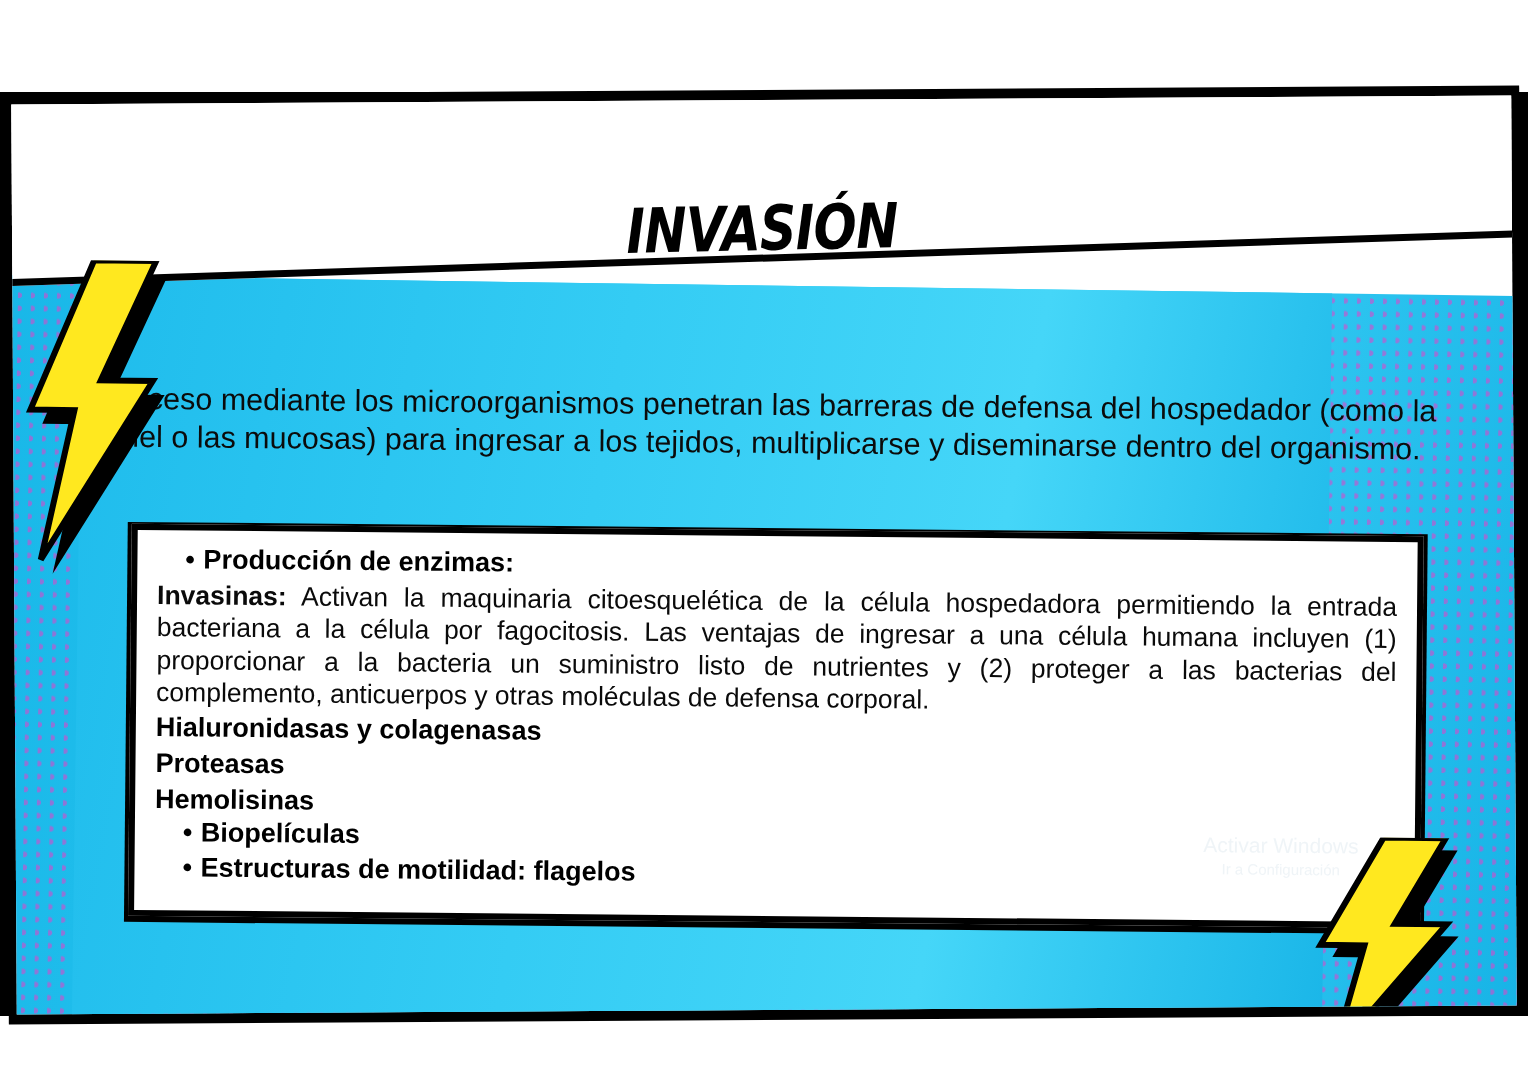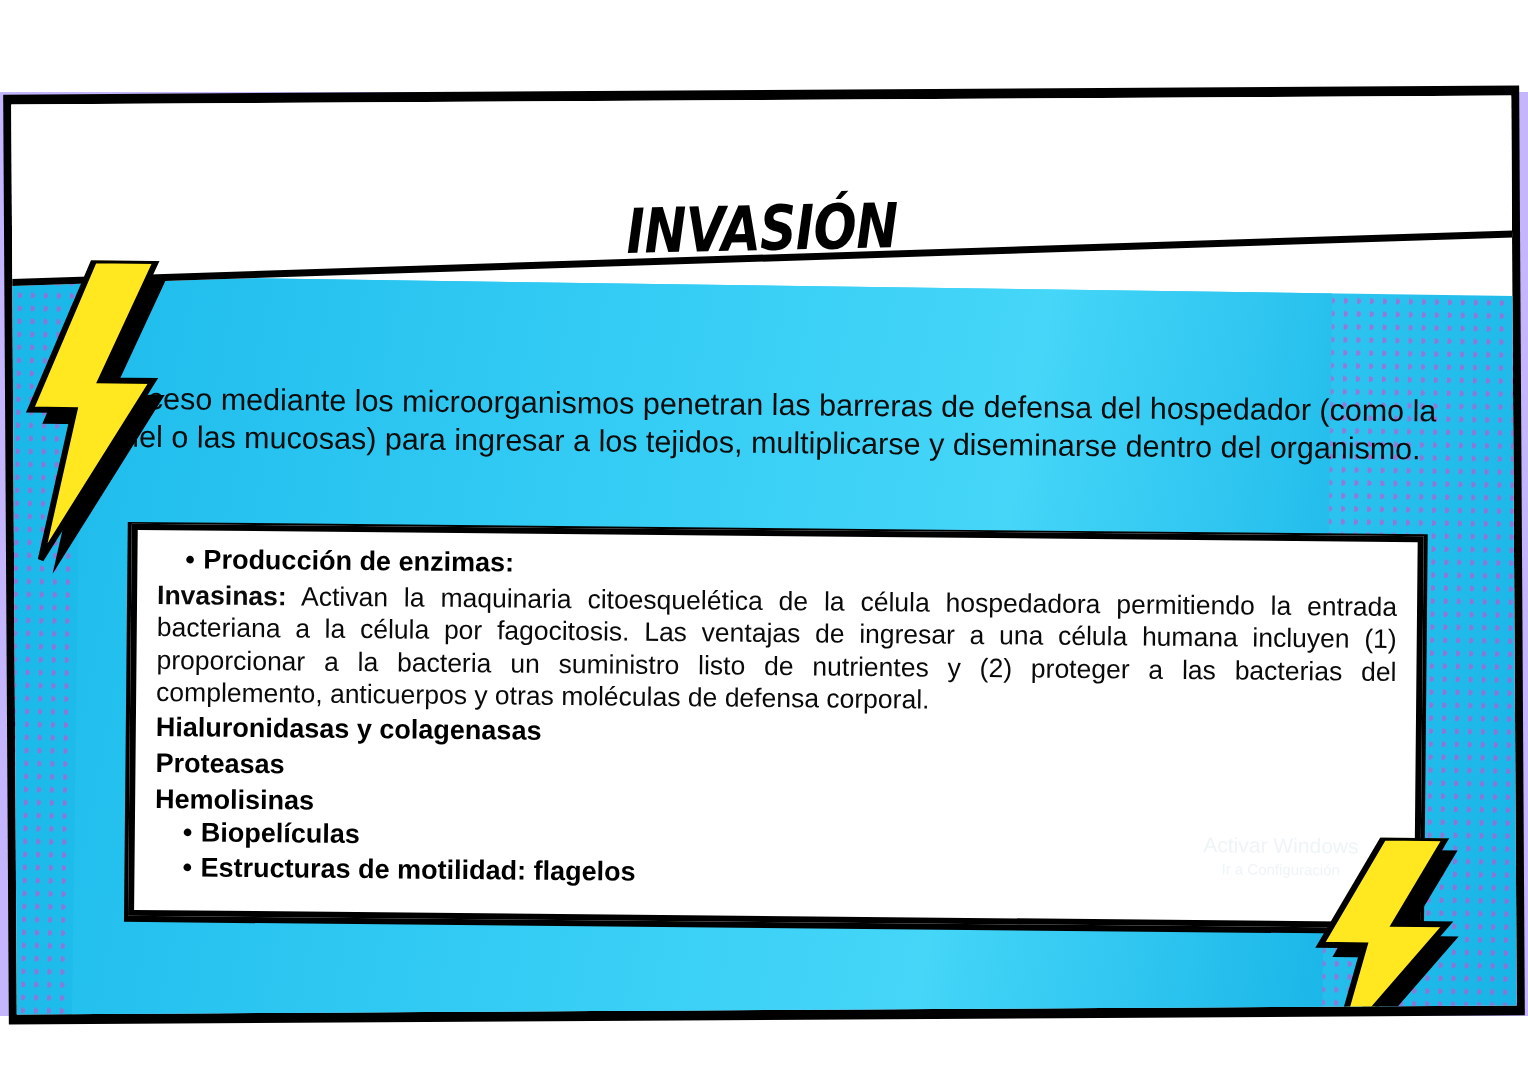--- a/index.html
+++ b/index.html
@@ -13,21 +13,21 @@
     overflow: hidden;
     font-family: "Liberation Sans", sans-serif;
   }
 
   
   #photo {
     position: absolute;
     left: 0; top: 0;
     width: 1528px;
     height: 1080px;
-    background: #c4b5fd;
+    background: #000000;
   }
 
   
   #slide-frame {
     position: absolute;
     left: 6px;
     top: 90px;
     width: 1516px;
     height: 930px;
     background: #000;

